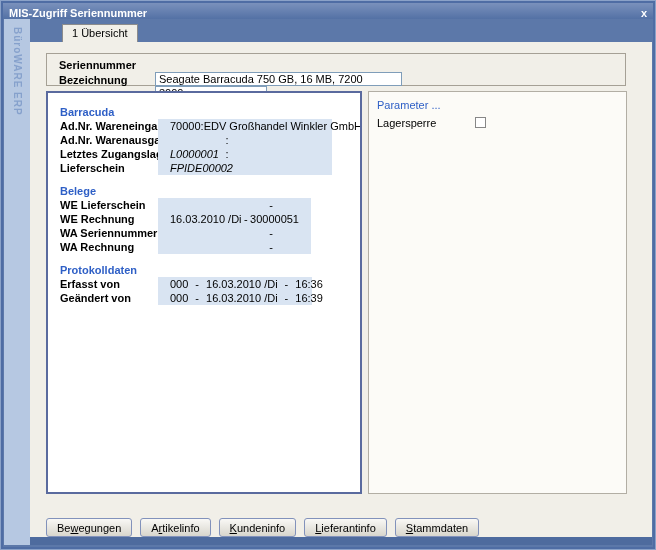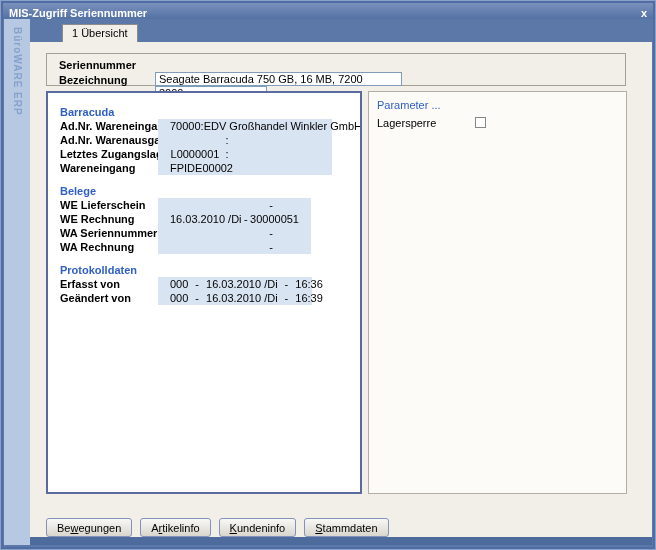--- a/index.html
+++ b/index.html
@@ -66,21 +66,21 @@
     background:#fcfbf7; border:1px solid #b2aea4;
     padding:6px 8px;
   }
   .section-title { color:#2e5fc6; font-weight:bold; height:14px; line-height:14px; padding-left:2px; }
   .sec { margin-bottom:9px; }
   .frow { display:flex; height:14px; line-height:14px; }
   .flabel { width:100px; font-weight:bold; padding-left:2px; white-space:nowrap; flex:none; }
   .fval { background:#d9e4f2; display:flex; padding:0 12px; white-space:nowrap; }
   .vval { width:174px; }
   .vval .num { width:50px; text-align:right; }
-  .vval .num.left { text-align:center; }
+  .vval .num.left { text-align:left;font-style:italic; }
   .vval .colon { width:14px; text-align:center; }
   .vval .rest { flex:1; }
   .bval { width:153px; }
   .bval .bdate { width:95px; }
   .bval .bdash { width:12px; text-align:center; }
   .bval .bnum { flex:1; text-align:right; }
   .pval { width:154px; }
   .pval .seg { flex:none; }
   .pval .sep { flex:none; margin:0 7px; }
   .pval .ptime { margin-left:auto; }
@@ -151,21 +151,21 @@
             </div>
             <div class="frow">
               <span class="flabel">Letztes Zugangslager</span>
               <div class="fval vval">
                 <span class="num left">L0000001</span>
                 <span class="colon">:</span>
                 <span class="rest"></span>
               </div>
             </div>
             <div class="frow">
-              <span class="flabel">Wareneingang</span>
+              <span class="flabel">Lieferschein</span>
               <div class="fval vval">
                 <span class="num left">FPIDE00002</span>
                 <span class="colon"></span>
                 <span class="rest"></span>
               </div>
             </div>
           </div>
       </div>
       <div class="sec">
         <div class="section-title">Belege</div>
@@ -238,18 +238,19 @@
             <span class="plabel">Lagersperre</span>
             <input type="checkbox" style="">
           </div>
         </div>
     </div>
 
     <div class="buttons">
         <button>Be<u>w</u>egungen</button>
         <button>A<u>r</u>tikelinfo</button>
         <button><u>K</u>undeninfo</button>
+        <button><u>L</u>ieferantinfo</button>
         <button><u>S</u>tammdaten</button>
       </div>
   </div>
 
   <div class="statusband"></div>
 </div>
 
 </body></html>

